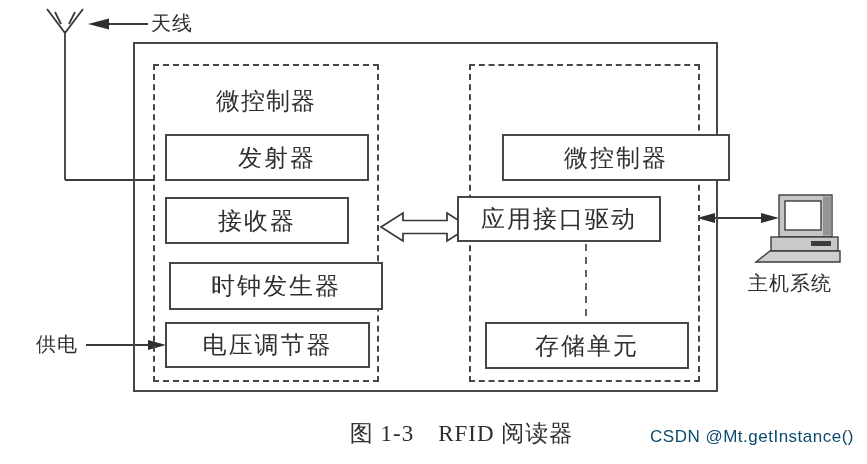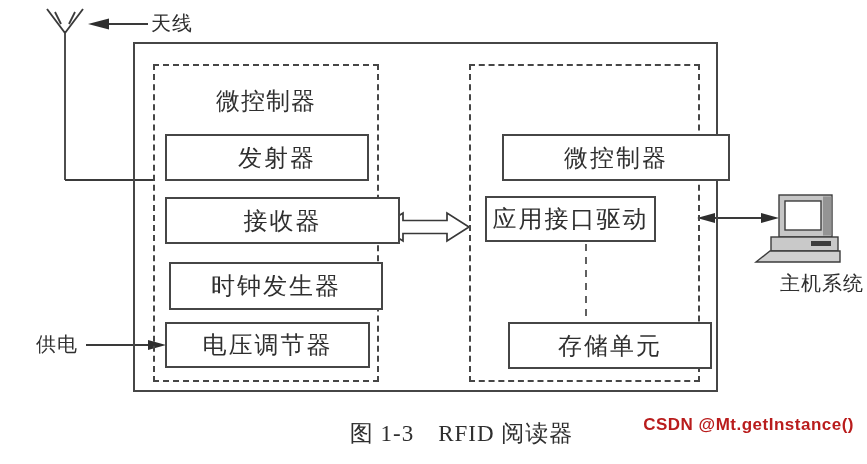--- a/index.html
+++ b/index.html
@@ -22,37 +22,37 @@
     color:#2f2f2f; white-space:nowrap;
   }
   .rf-title    { left:153px; top:85px; width:226px; }
   .logic-title { left:469px; top:85px; width:231px; }
   .block {
     position:absolute; border:2px solid #464646; background:#ffffff;
     display:flex; align-items:center; justify-content:center;
     font-size:24px; letter-spacing:2px; white-space:nowrap;
   }
   .blk-transmitter { left:165px; top:134px; width:204px; height:47px;padding-left:20px; }
-  .blk-receiver    { left:165px; top:197px; width:235px; height:47px; }
+  .blk-receiver    { left:165px; top:197px; width:184px; height:47px; }
   .blk-clock       { left:169px; top:262px; width:214px; height:48px; }
   .blk-voltage     { left:165px; top:322px; width:205px; height:46px; }
   .blk-mcu         { left:502px; top:134px; width:228px; height:47px;text-align:right; }
-  .blk-appif       { left:485px; top:196px; width:171px; height:46px; }
-  .blk-storage     { left:485px; top:322px; width:204px; height:47px;margin-left:23px; }
+  .blk-appif       { left:457px; top:196px; width:204px; height:46px; }
+  .blk-storage     { left:485px; top:322px; width:204px; height:47px; }
   .float-label { position:absolute; font-size:20px; letter-spacing:1px; white-space:nowrap; }
   .antenna-label { left:151px; top:10px; }
   .power-label   { left:36px;  top:331px; }
-  .host-label    { left:748px; top:270px; width:116px; text-align:right;font-family:Liberation Serif, serif; }
+  .host-label    { left:748px; top:270px; width:116px; text-align:left;font-family:Liberation Serif, serif; }
   .caption {
     position:absolute; left:0; top:418px; width:867px; text-align:center;
     font-size:23px; letter-spacing:1px; white-space:pre;margin-left:28px;
   }
   .watermark {
-    position:absolute; right:13px; top:415px; font-size:17px; color:#b91c1c;
-    font-family:"Liberation Sans","DejaVu Sans",sans-serif; letter-spacing:0.5px;font-weight:bold;
+    position:absolute; right:13px; top:427px; font-size:17px; color:#0c4a6e;
+    font-family:"Liberation Sans","DejaVu Sans",sans-serif; letter-spacing:0.5px;
   }
 </style>
 </head>
 <body>
 
 <div class="stage">
 
   <svg class="svg-overlay" viewBox="0 0 867 464" xmlns="http://www.w3.org/2000/svg">
 
     <g stroke="#3a3a3a" stroke-width="1.8" fill="none">

